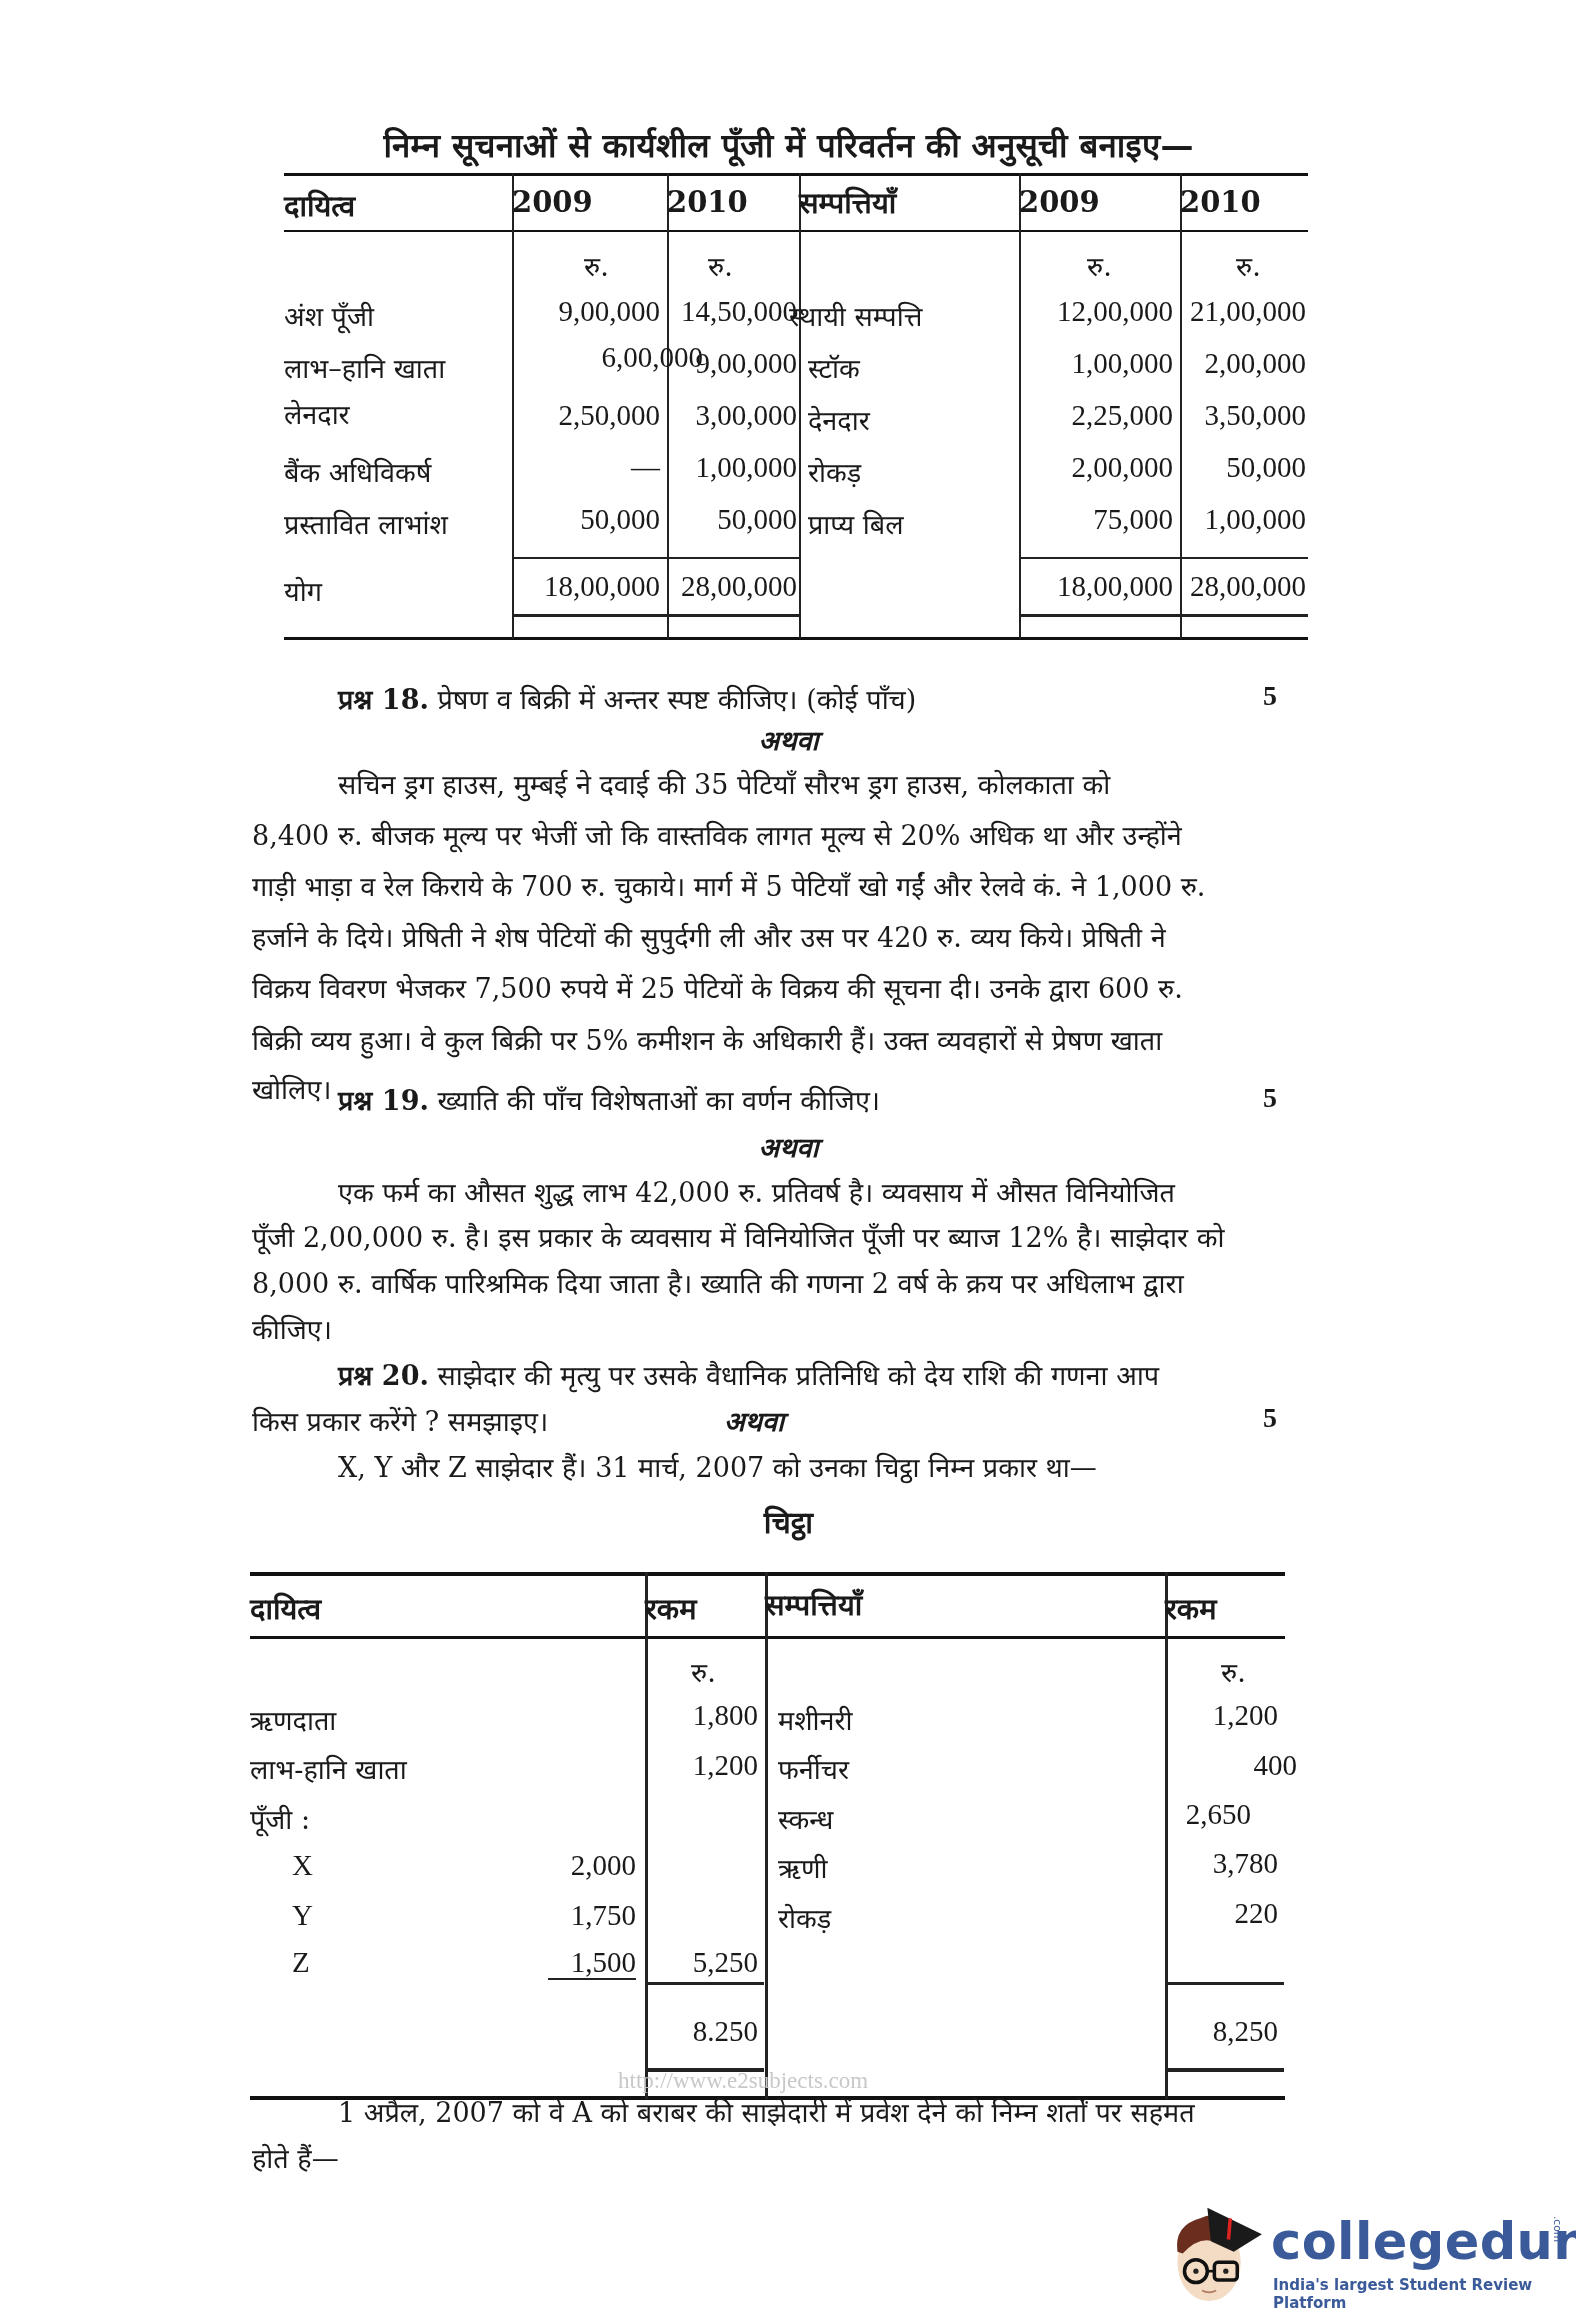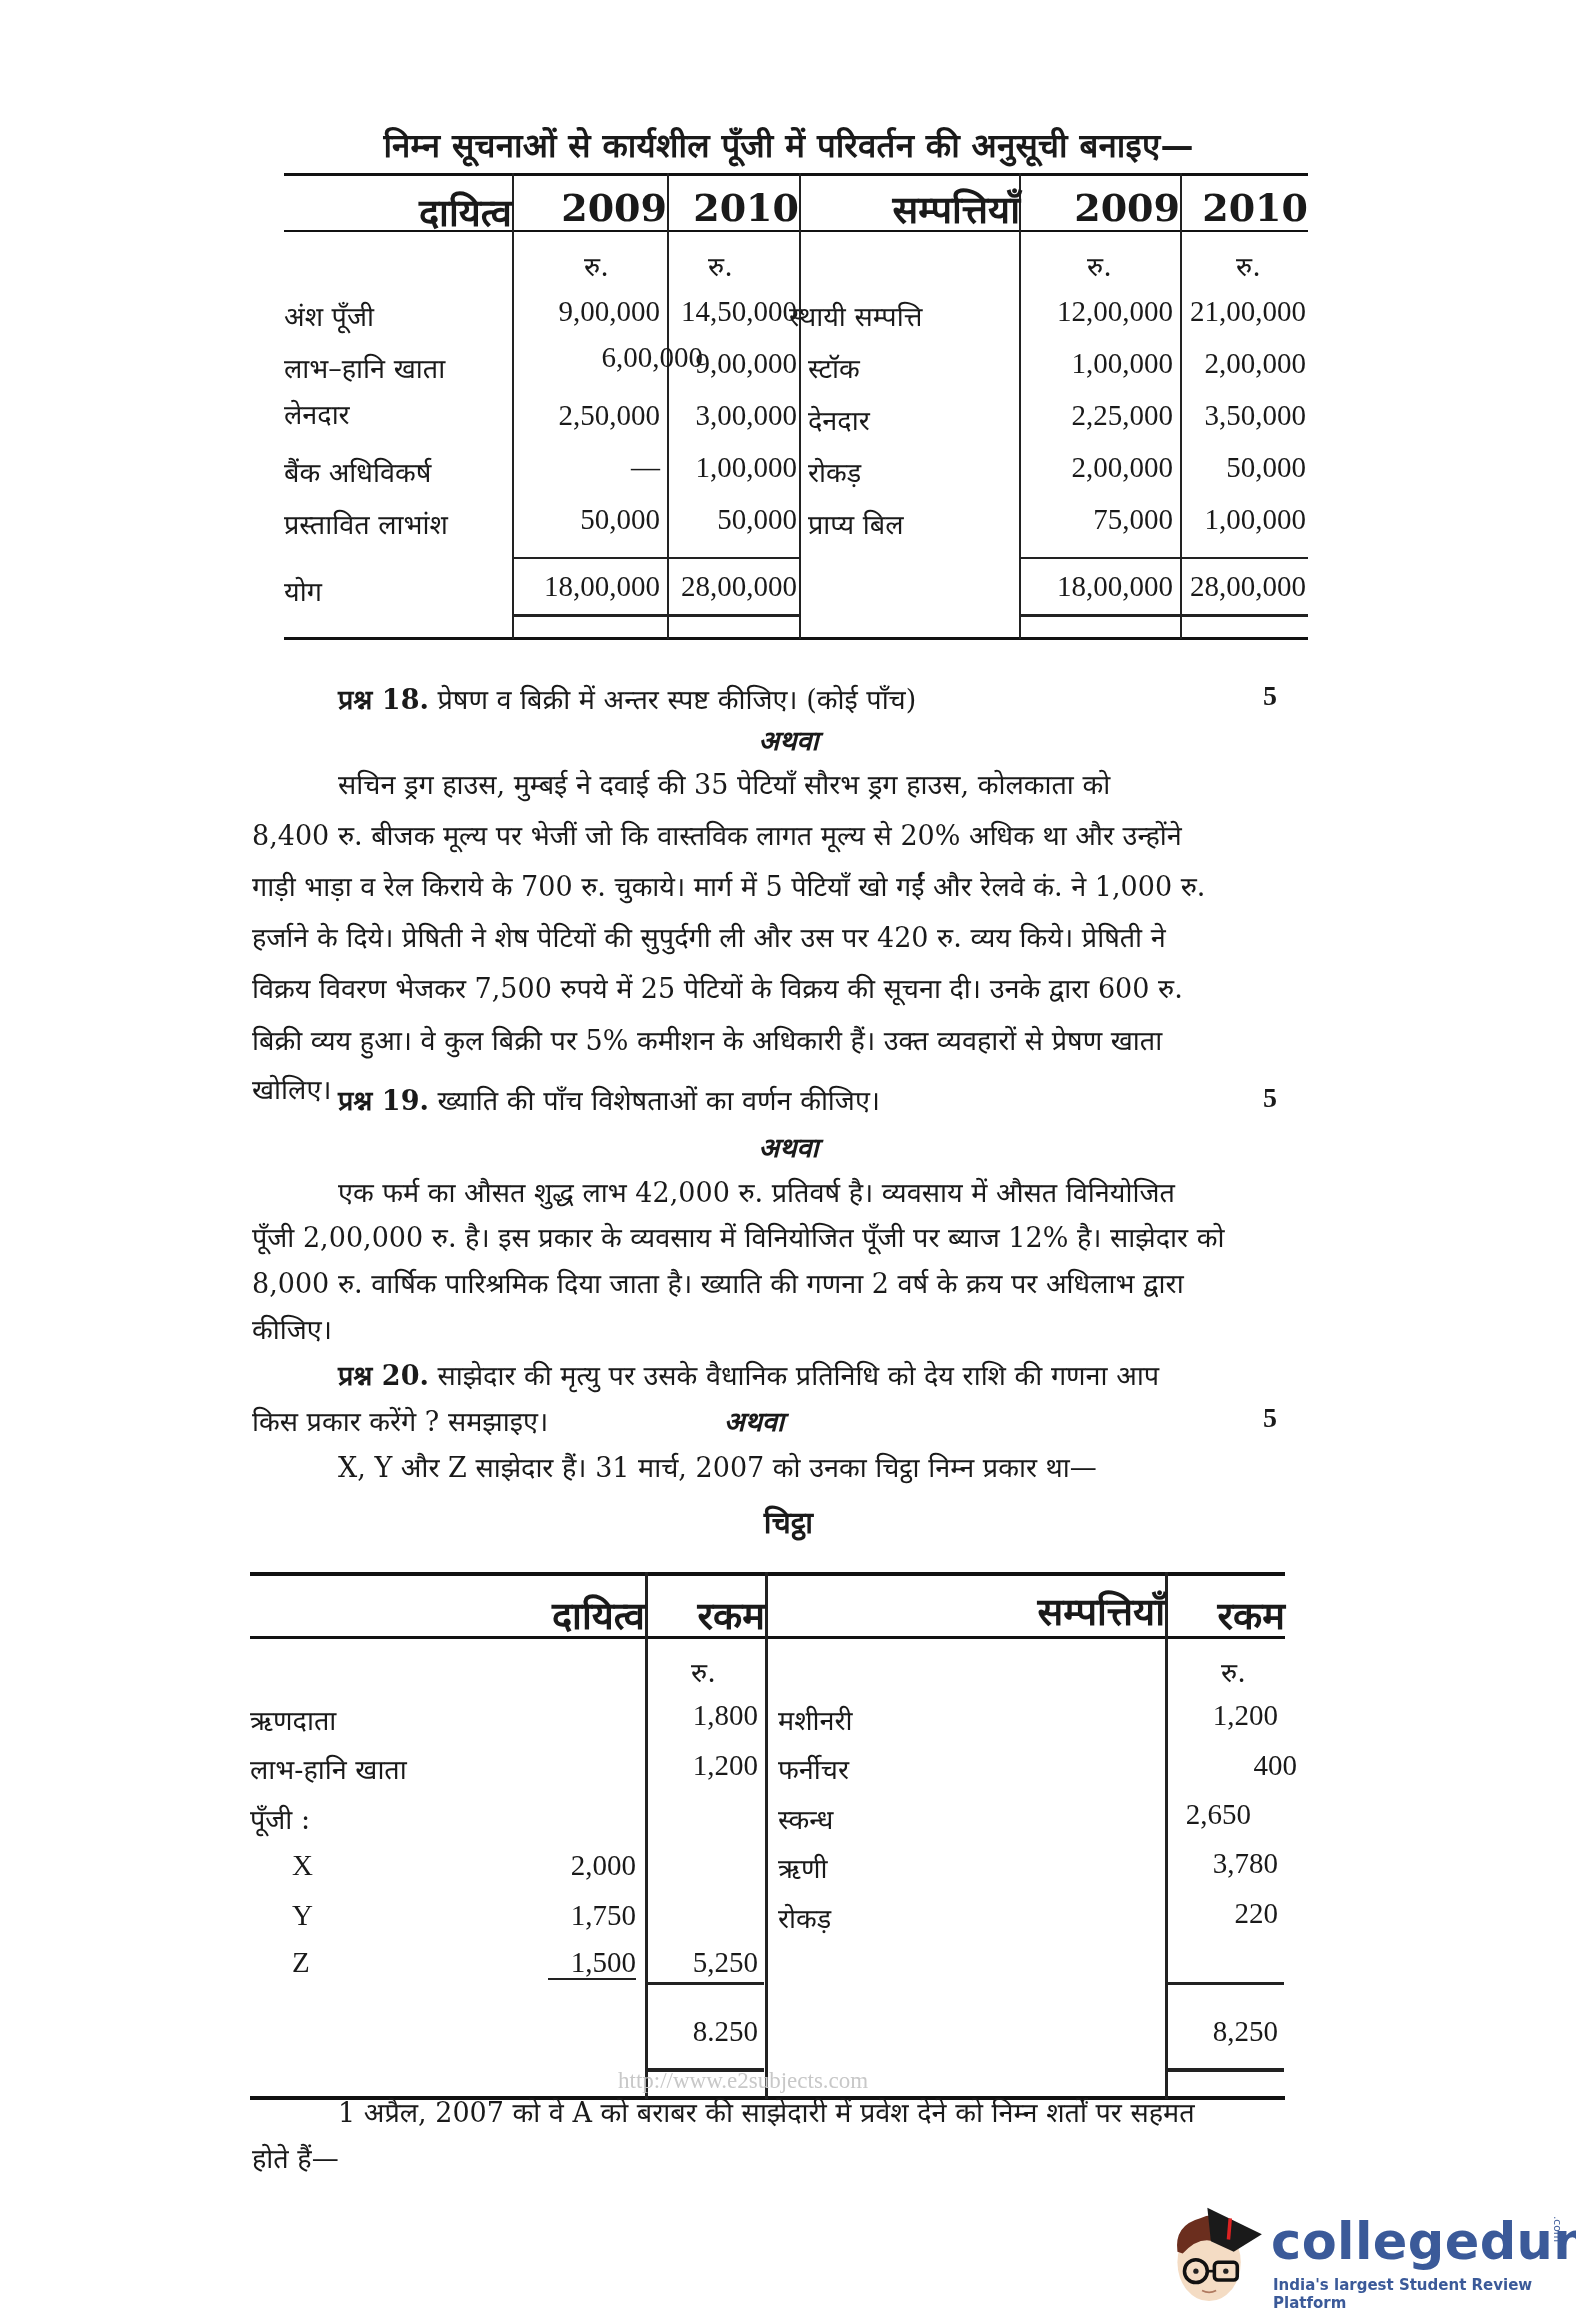--- a/index.html
+++ b/index.html
@@ -6,21 +6,21 @@
   body { width:1577px; height:2319px; position:relative; overflow:hidden;
          font-family:"DejaVu Serif","Liberation Serif",serif; color:#1a1a1a; }
   .abs { position:absolute; }
   .title { left:0; width:1577px; top:122px; text-align:center; font-size:33px; font-weight:bold; letter-spacing:0.2px; }
 
   
   .t1 { left:284px; top:173px; width:1024px; height:468px; }
   .t1 .hline { position:absolute; left:0; right:0; background:#111; }
   .t1 .vline { position:absolute; width:1.8px; background:#222; }
   .cell { position:absolute; font-size:27px; white-space:nowrap; }
-  .hdr { font-weight:bold; font-size:38px; text-align:right; }
+  .hdr { font-weight:bold; font-size:29px; text-align:left; }
   .num { text-align:right; font-family:"Liberation Serif","DejaVu Serif",serif; font-size:29px; }
   .lbl { text-align:left; }
   .short { position:absolute; height:1.8px; background:#222; }
   .q { font-weight:bold; }
   .marks { font-weight:bold; font-size:28px; font-family:"Liberation Serif",serif; }
   .athva { font-style:italic; font-weight:bold; font-size:27px; text-align:center; left:0; width:1577px; }
   .line { left:252px; width:1029px; font-size:27px; white-space:nowrap; }
 
   
   .t2 { left:250px; top:1572px; width:1035px; height:547px; }

